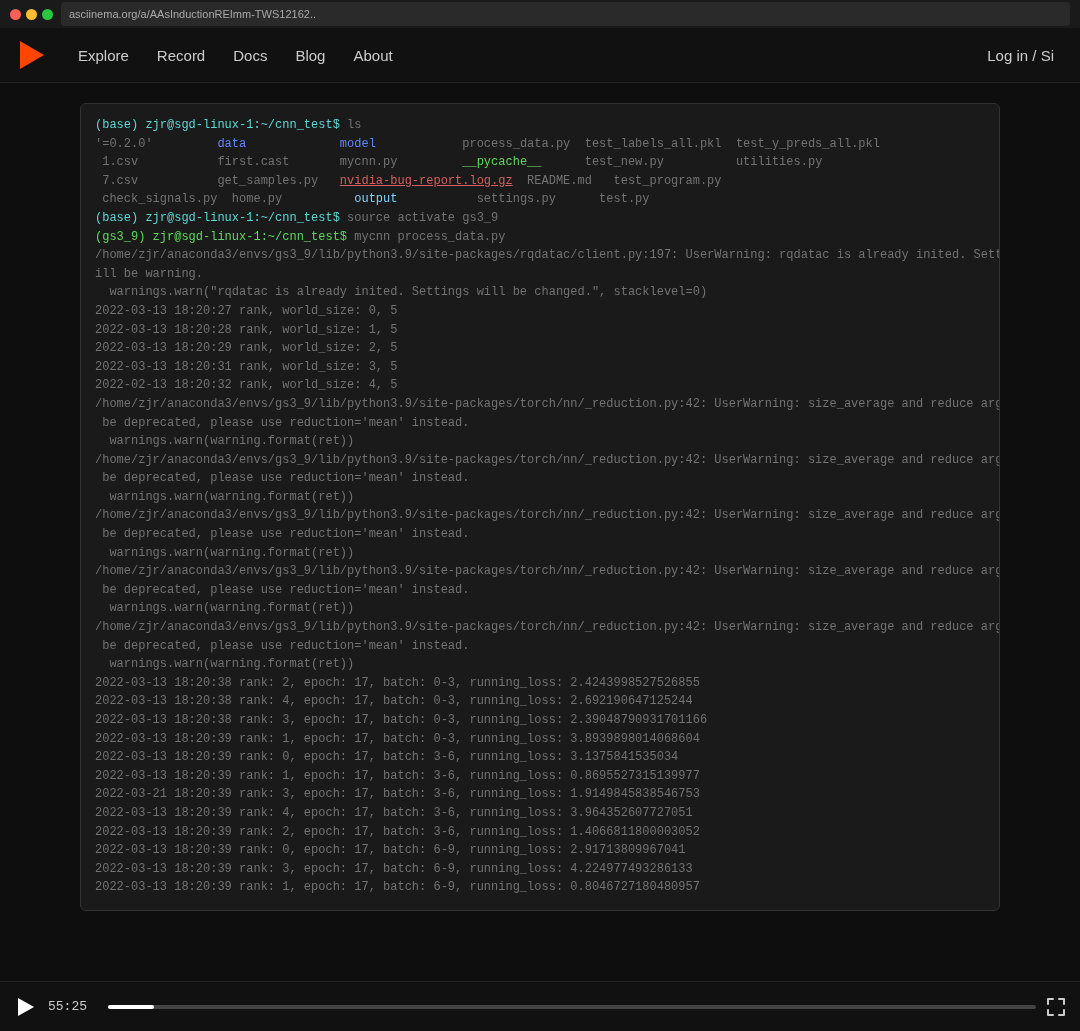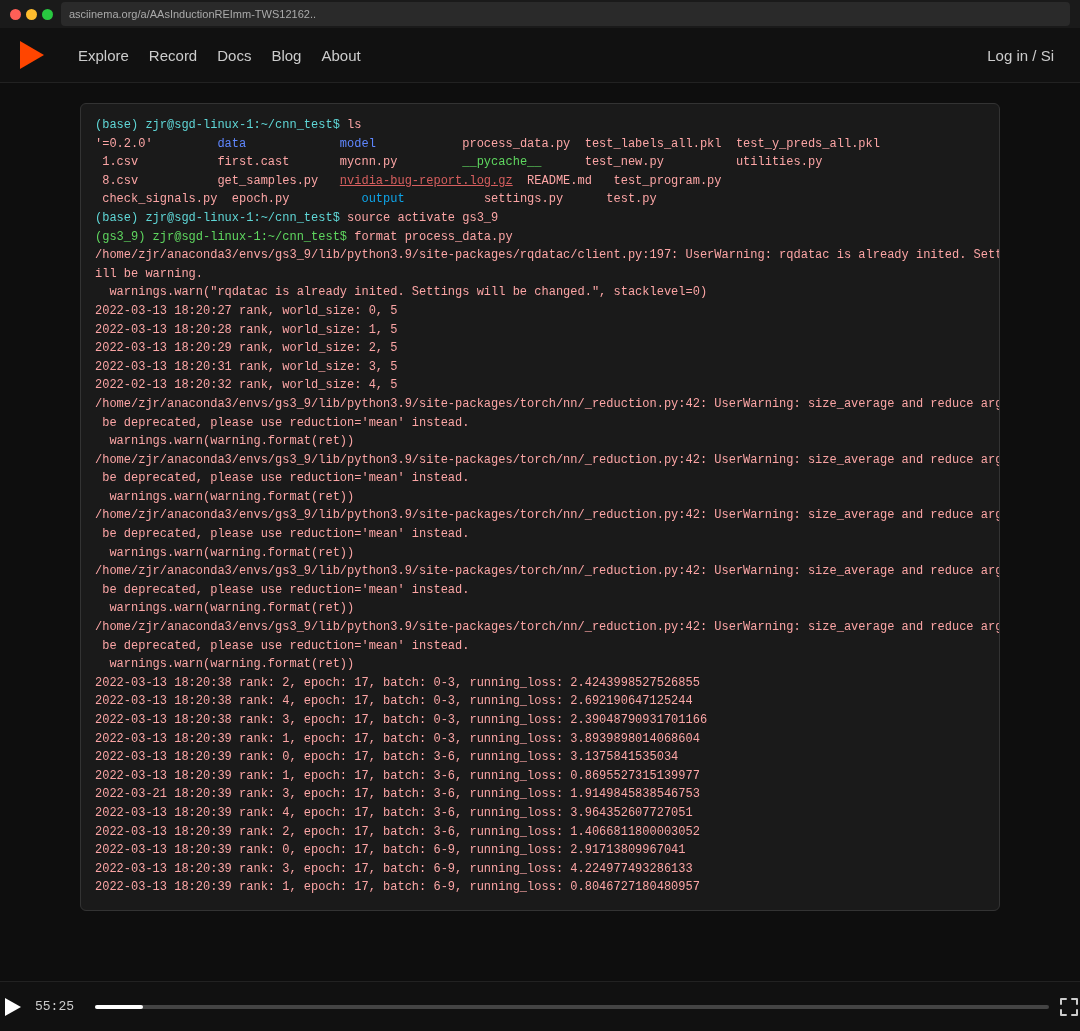--- a/index.html
+++ b/index.html
@@ -59,20 +59,21 @@
       margin-right: 20px;
     }
     .logo-triangle {
       width: 0; height: 0;
       border-top: 14px solid transparent;
       border-bottom: 14px solid transparent;
       border-left: 24px solid #ff4500;
     }
     .navbar-links {
       display: flex;
+      gap: 8px;
       align-items: flex-start;
     }
     .navbar-link {
       color: #ccc;
       font-size: 15px;
       padding: 6px 10px;
       cursor: pointer;
       border-radius: 3px;
     }
     .navbar-spacer { flex: 1; }
@@ -96,39 +97,39 @@
       border-radius: 6px;
       padding: 12px 14px;
       font-family: 'Courier New', Courier, monospace;
       font-size: 12px;
       line-height: 1.55;
       overflow: hidden;
       height: calc(1031px - 28px - 55px - 50px - 40px - 50px);
       color: #ddd;
     }
 
-    .t-white { color: #fca5a5; margin-top: 41px; }
+    .t-white { color: #737373; margin-top: 41px; }
     .t-cyan { color: #5fd7d7; margin-top: 28px; }
     .t-blue { color: #5f87ff; }
     .t-green { color: #5fd75f; }
     .t-red { color: #d75f5f; text-decoration: underline; }
-    .t-orange { color: #0ea5e9; font-family: Liberation Mono, monospace; }
+    .t-orange { color: #7dd3fc; font-family: Liberation Mono, monospace; }
 
     .term-line {
       white-space: pre;
       display: block;
     }
 
     
     .video-bar {
       background: #111;
       height: 50px;
       display: flex;
       align-items: center;
-      padding: 0 1px;
+      padding: 0 14px;
       gap: 10px;
       border-top: 1px solid #222;
     }
     .play-btn {
       width: 24px; height: 24px;
       cursor: pointer;
       display: flex; align-items: center; justify-content: center;
     }
     .play-triangle {
       width: 0; height: 0;
@@ -192,27 +193,27 @@
 
 <div class="main-content">
   <div class="terminal">
 
     <span class="term-line"><span class="t-cyan">(base) zjr@sgd-linux-1:~/cnn_test$</span><span class="t-white"> ls</span></span>
 
     <span class="term-line"><span class="t-white">'=0.2.0'         </span><span class="t-blue">data             </span><span class="t-blue">model            </span><span class="t-white">process_data.py  test_labels_all.pkl  test_y_preds_all.pkl</span></span>
 
     <span class="term-line"><span class="t-white"> 1.csv           first.cast       mycnn.py         </span><span class="t-green">__pycache__      </span><span class="t-white">test_new.py          utilities.py</span></span>
 
-    <span class="term-line"><span class="t-white"> 8.csv           get_samples.py   </span><span class="t-red">nvidia-bug-report.log.gz</span><span class="t-white">  README.md   test_program.py</span></span>
-
-    <span class="term-line"><span class="t-white"> check_signals.py  epoch.py          </span><span class="t-orange">output           </span><span class="t-white">settings.py      test.py</span></span>
+    <span class="term-line"><span class="t-white"> 7.csv           get_samples.py   </span><span class="t-red">nvidia-bug-report.log.gz</span><span class="t-white">  README.md   test_program.py</span></span>
+
+    <span class="term-line"><span class="t-white"> check_signals.py  home.py          </span><span class="t-orange">output           </span><span class="t-white">settings.py      test.py</span></span>
 
     <span class="term-line"><span class="t-cyan">(base) zjr@sgd-linux-1:~/cnn_test$</span><span class="t-white"> source activate gs3_9</span></span>
 
-    <span class="term-line"><span class="t-green">(gs3_9) zjr@sgd-linux-1:~/cnn_test$</span><span class="t-white"> format process_data.py</span></span>
+    <span class="term-line"><span class="t-green">(gs3_9) zjr@sgd-linux-1:~/cnn_test$</span><span class="t-white"> mycnn process_data.py</span></span>
 
     <span class="term-line"><span class="t-white">/home/zjr/anaconda3/envs/gs3_9/lib/python3.9/site-packages/rqdatac/client.py:197: UserWarning: rqdatac is already inited. Settings w</span></span>
     <span class="term-line"><span class="t-white">ill be warning.</span></span>
     <span class="term-line"><span class="t-white">  warnings.warn("rqdatac is already inited. Settings will be changed.", stacklevel=0)</span></span>
 
     <span class="term-line"><span class="t-white">2022-03-13 18:20:27 rank, world_size: 0, 5</span></span>
     <span class="term-line"><span class="t-white">2022-03-13 18:20:28 rank, world_size: 1, 5</span></span>
     <span class="term-line"><span class="t-white">2022-03-13 18:20:29 rank, world_size: 2, 5</span></span>
     <span class="term-line"><span class="t-white">2022-03-13 18:20:31 rank, world_size: 3, 5</span></span>
     <span class="term-line"><span class="t-white">2022-02-13 18:20:32 rank, world_size: 4, 5</span></span>

